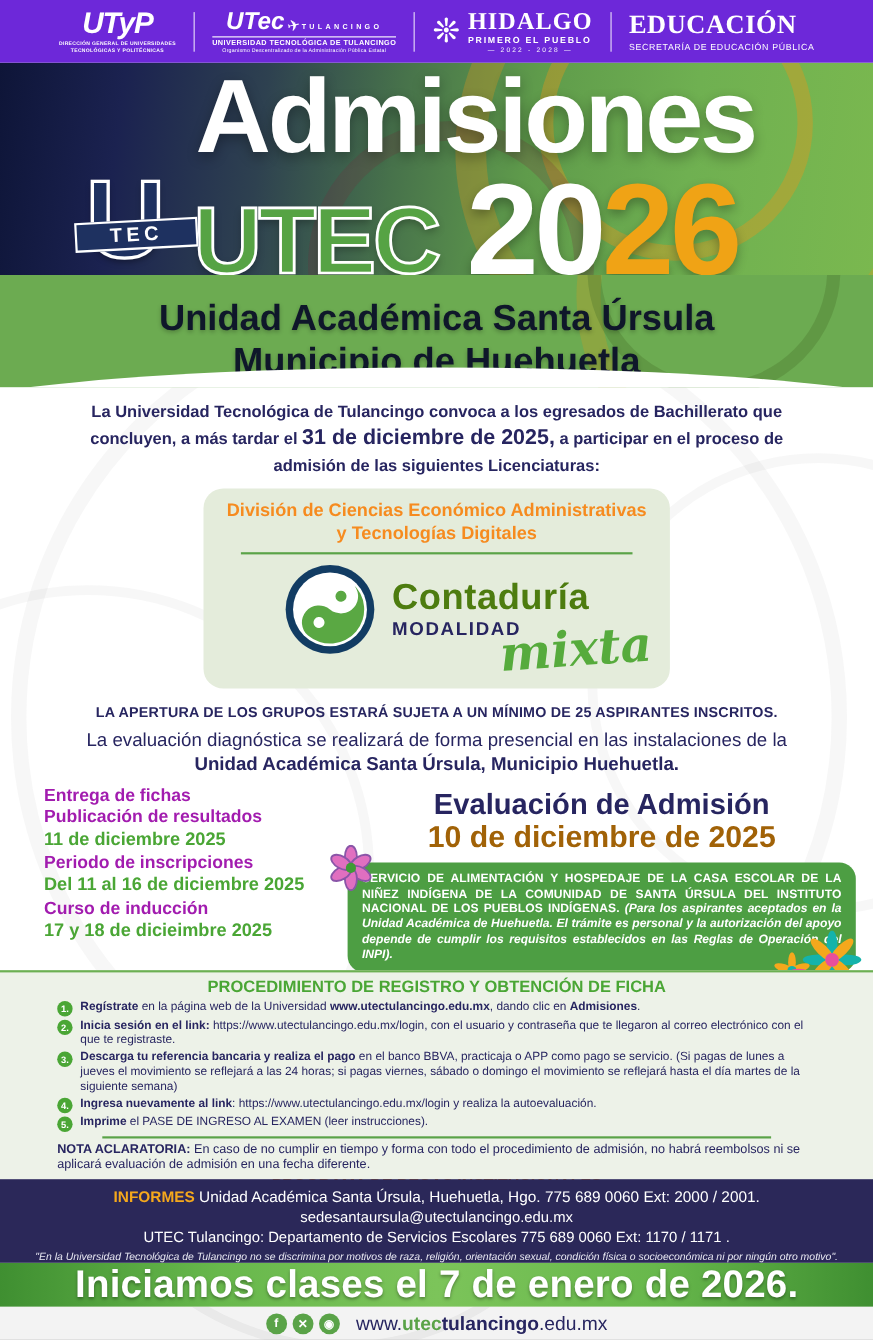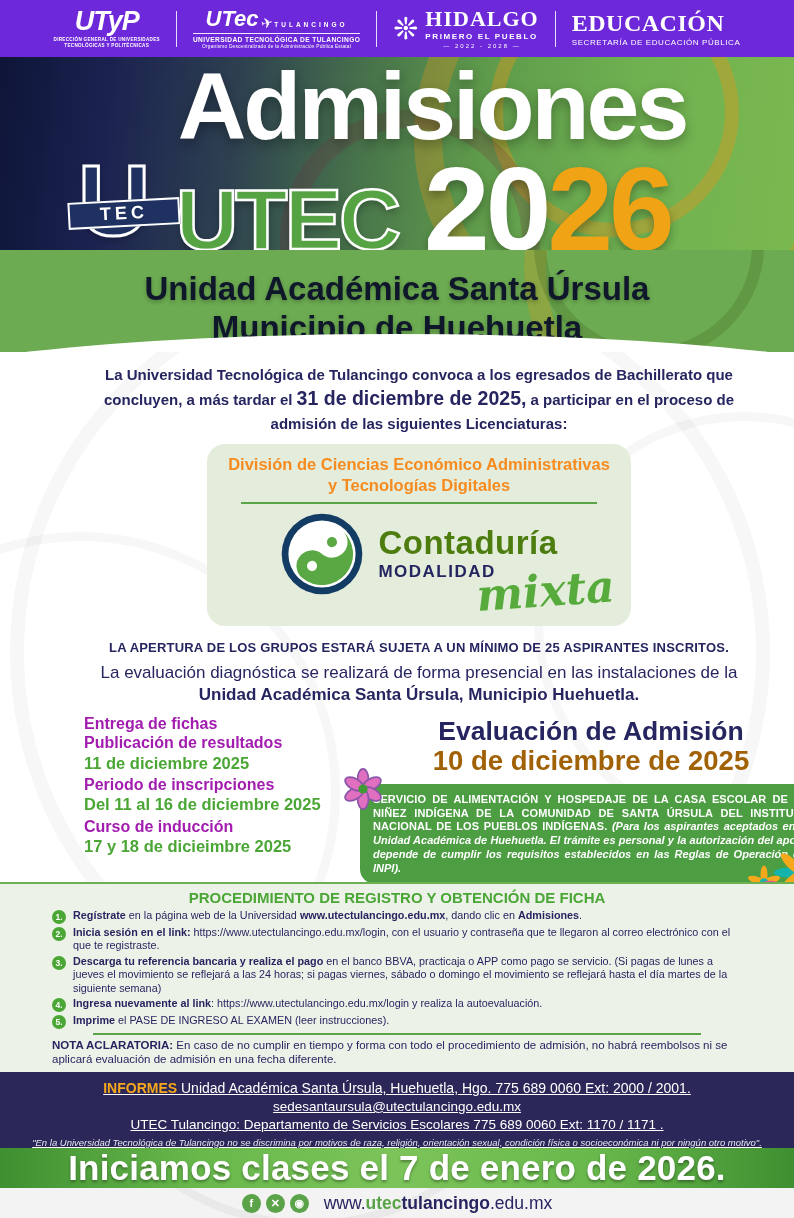--- a/index.html
+++ b/index.html
@@ -58,21 +58,21 @@
   .band .arcB { position:absolute; border-radius:50%; right:30px; top:-120px; width:230px; height:230px; border:12px solid rgba(70,110,40,.30); }
   .band-text { position:relative; z-index:2; text-align:center; color:#0f172a; font-weight:800; font-size:33px; line-height:1.18; padding-top:20px; text-shadow:0 2px 4px rgba(0,0,0,.25); }
   .band .curve { position:absolute; bottom:-100px; left:-15%; width:130%; height:118px; background:#fff; border-radius:50%; z-index:2; }
 
   
   .main { height:530px; position:relative; background:#fff; overflow:hidden; }
   .garc { position:absolute; border-radius:50%; border:14px solid rgba(120,120,120,.06); }
   .g1 { width:760px; height:760px; left:10px; top:-80px; }
   .g2 { width:520px; height:520px; left:-180px; top:180px; border-width:9px; }
   .g3 { width:420px; height:420px; right:-160px; top:60px; border-width:9px; }
-  .main-inner { position:relative; z-index:2;margin-left:44px; }
+  .main-inner { position:relative; z-index:2; }
   .intro { width:650px; margin:12px auto 0; text-align:center; color:#272560; font-weight:bold; font-size:15px; line-height:1.42; }
   .intro .hl { font-size:19.5px; font-weight:800; }
 
   .card { width:424px; margin:10px auto 0; background:#e4ecdb; border-radius:18px; padding:10px 14px 4px; position:relative; }
   .division-title { color:#f68b1f; font-weight:800; font-size:16.5px; text-align:center; line-height:1.25; }
   .division-hr { border:none; border-top:2.5px solid #5aa348; width:90%; margin:6px auto 8px; }
   .prog-row { display:flex; align-items:center; justify-content:center; gap:14px; }
   .yy-wrap { width:84px; height:84px; flex-shrink:0; }
   .prog-name { font-size:33px; font-weight:800; color:#4d7c0f; letter-spacing:.5px; line-height:1; }
   .prog-mod { font-size:17px; font-weight:800; color:#272560; letter-spacing:1.5px; margin-top:3px; }
@@ -102,21 +102,21 @@
   .step-num { flex-shrink:0; width:14px; height:14px; border-radius:50%; background:#4aa635; color:#fff; font-size:8.5px; font-weight:bold; display:flex; align-items:center; justify-content:center; margin-right:7px; margin-top:1px; }
   .step-text { color:#272560; font-size:10.8px; line-height:1.24; }
   .step-text b { font-weight:800; }
   .proc-hr { border:none; border-top:2px solid #5aa348; width:88%; margin:4px auto 3px; }
   .nota { color:#272560; font-size:11.5px; line-height:1.26; }
   .nota b { font-weight:800; }
   .becas { text-align:center; color:#f68b1f; font-weight:800; font-size:14.5px; margin-top:3px; }
 
   
   .infофоot, .infofoot { }
-  .infofoot { height:76px; background:#2b2859; color:#fff; text-align:center; padding-top:7px; position:relative; z-index:2;text-decoration:underline; }
+  .infofoot { height:76px; background:#2b2859; color:#fff; text-align:center; padding-top:7px; position:relative; z-index:2; }
   .if1 { font-size:14px; line-height:1.35; }
   .if1 .inf { color:#f5a81c; font-weight:800; }
   .if2, .if3 { font-size:13.5px; line-height:1.32; }
   .if-disc { font-size:9.5px; font-style:italic; color:#e8e8f2; margin-top:3px; }
 
   
   .classes-bar { height:40px; background:linear-gradient(90deg,#3f8f31,#68b84c 25%,#7cc45a 50%,#68b84c 75%,#3f8f31);
     display:flex; align-items:flex-start; justify-content:center; color:#fff; font-weight:800; font-size:35px;
     text-shadow:0 2px 3px rgba(0,0,0,.35); letter-spacing:.2px; }
 

